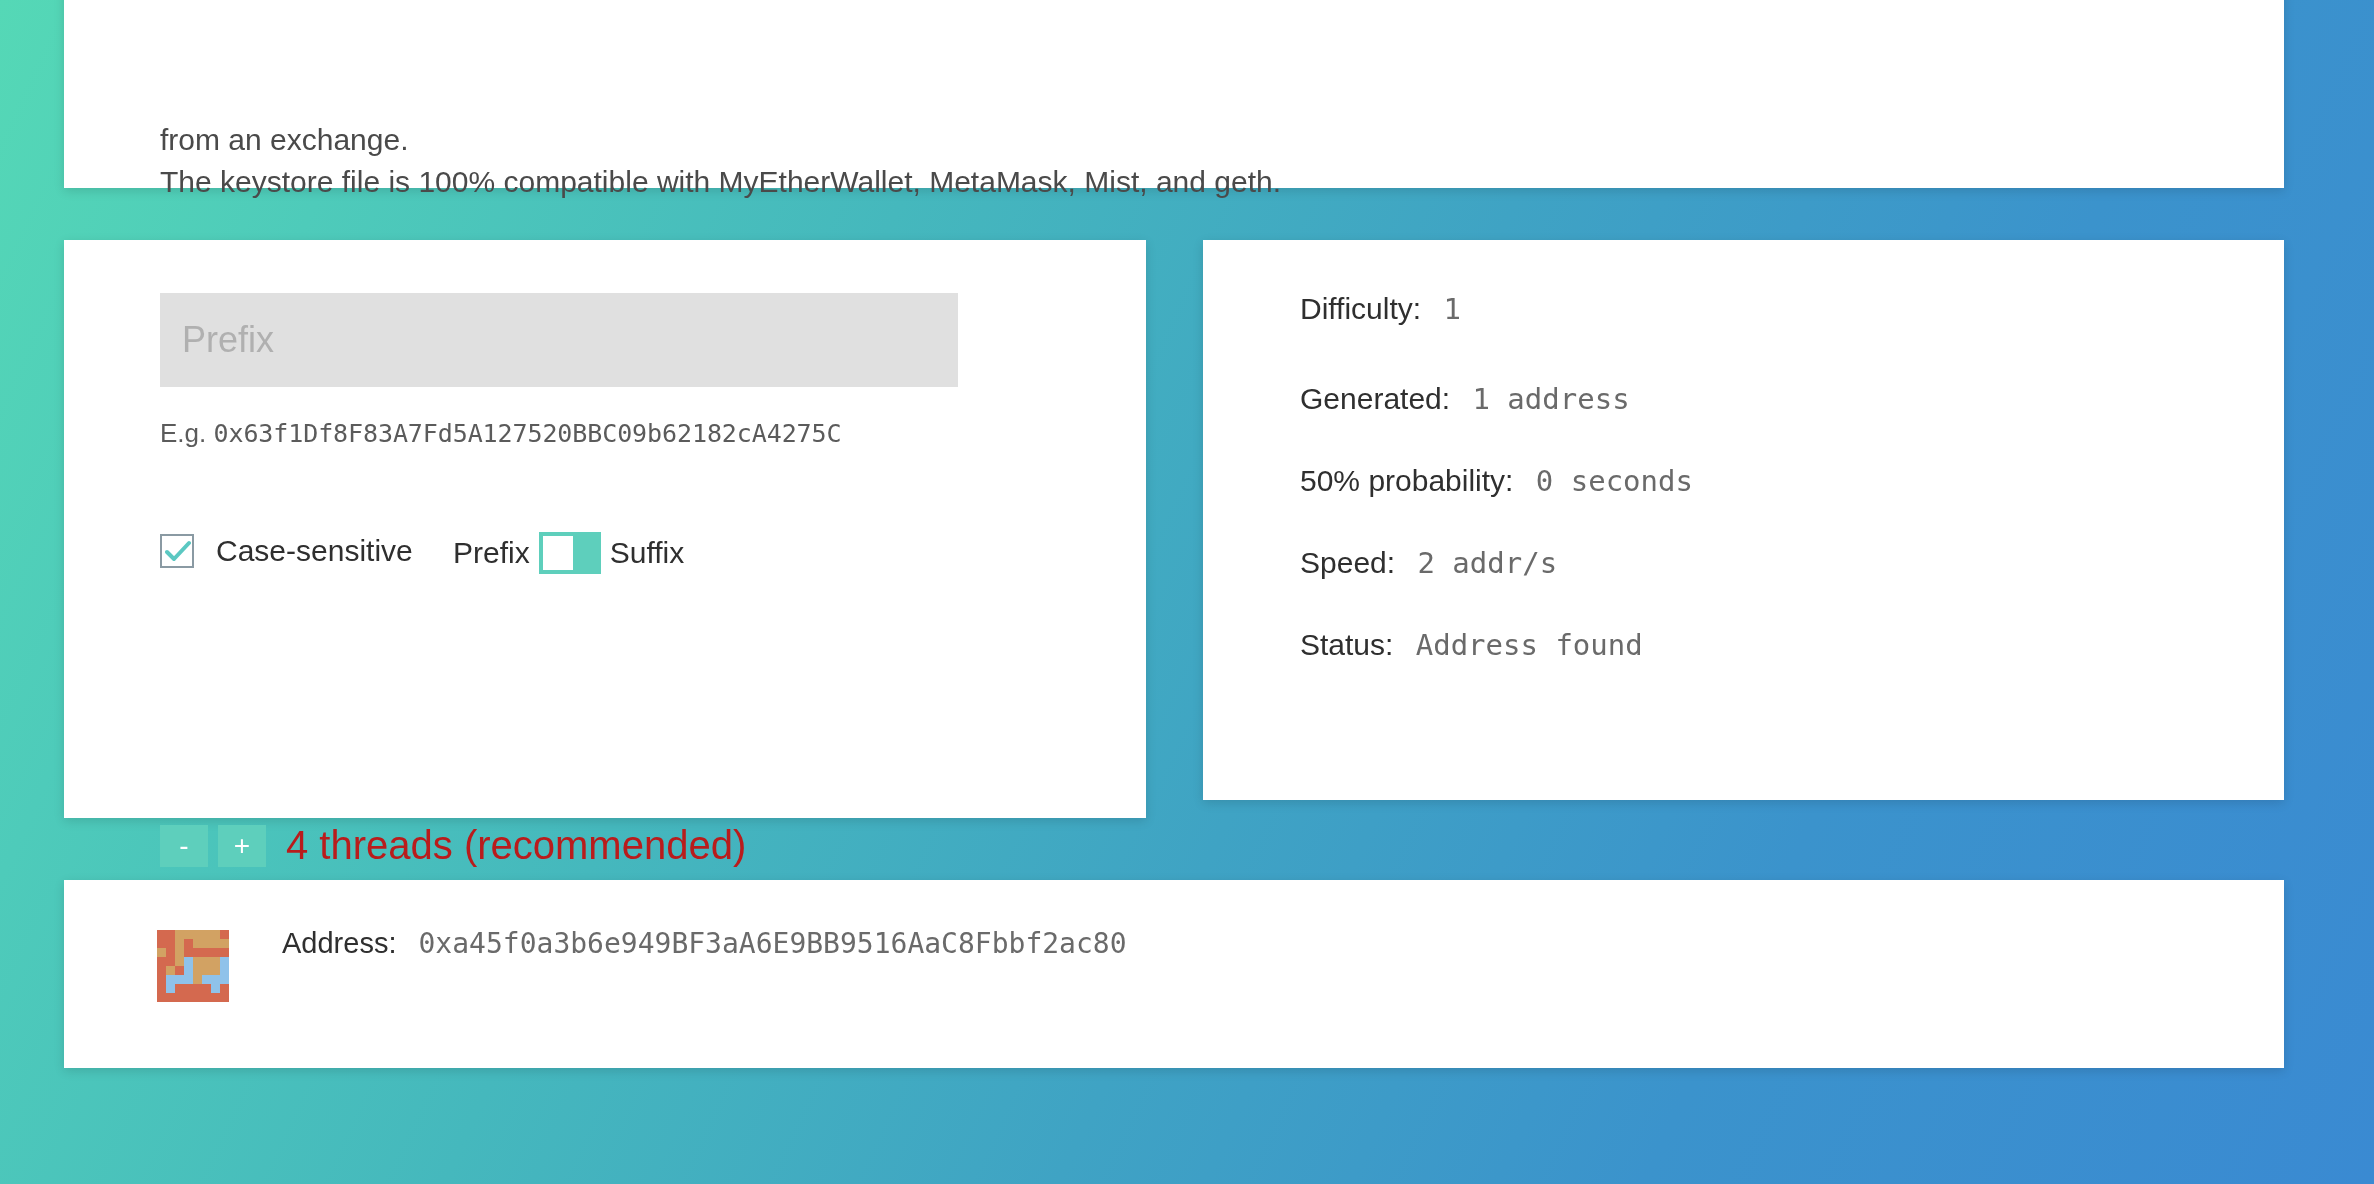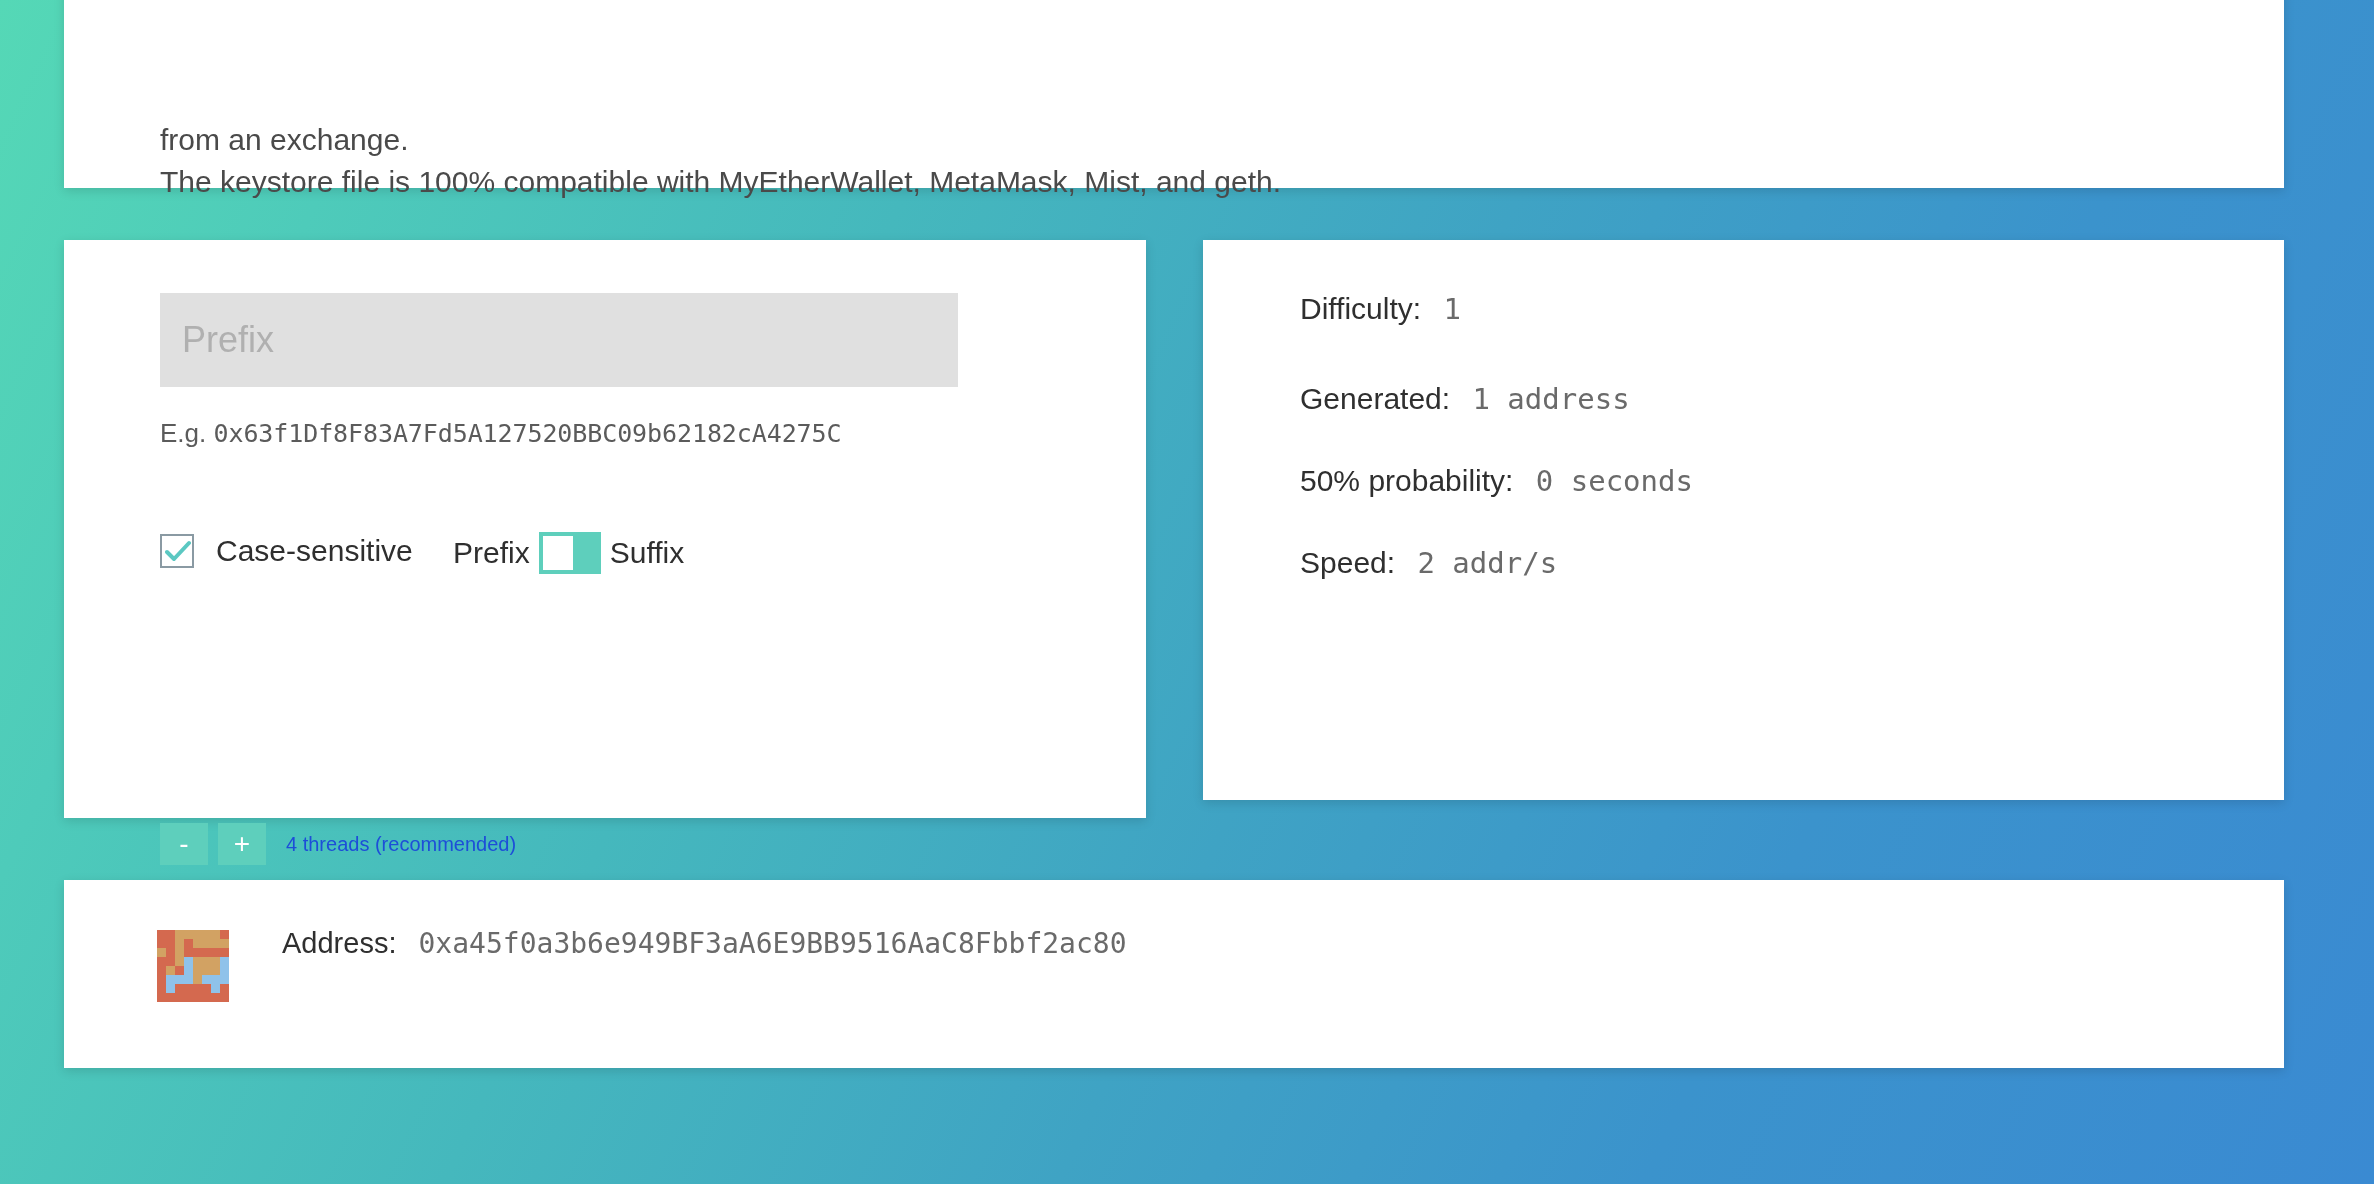--- a/index.html
+++ b/index.html
@@ -155,22 +155,22 @@
     font-family: "Liberation Sans", sans-serif;
     font-size: 28px;
     line-height: 42px;
     text-align: center;
     padding: 0;
     cursor: pointer;
   }
   #threads-dec { margin-right: 10px; }
   #threads-text {
     margin-left: 20px;
-    font-size: 20px;
-    color: #1d4ed8;
+    font-size: 40px;
+    color: #b91c1c;
     white-space: nowrap;
   }
 
   
   .action-btn {
     position: absolute;
     top: 678px;
     height: 82px;
     border: none;
     color: #ffffff;
@@ -368,20 +368,24 @@
       <span class="stat-value">1 address</span>
     </div>
     <div class="stat-row" id="stat-2">
       <span class="stat-label">50% probability:</span>
       <span class="stat-value">0 seconds</span>
     </div>
     <div class="stat-row" id="stat-3">
       <span class="stat-label">Speed:</span>
       <span class="stat-value">2 addr/s</span>
     </div>
+    <div class="stat-row" id="stat-4">
+      <span class="stat-label">Status:</span>
+      <span class="stat-value">Address found</span>
+    </div>
 
   </div>
 
   <div class="card" id="result-card">
 
     <div id="identicon">
         <i style="background: rgb(212, 105, 79);"></i>
         <i style="background: rgb(212, 105, 79);"></i>
         <i style="background: rgb(210, 162, 99);"></i>
         <i style="background: rgb(210, 162, 99);"></i>

